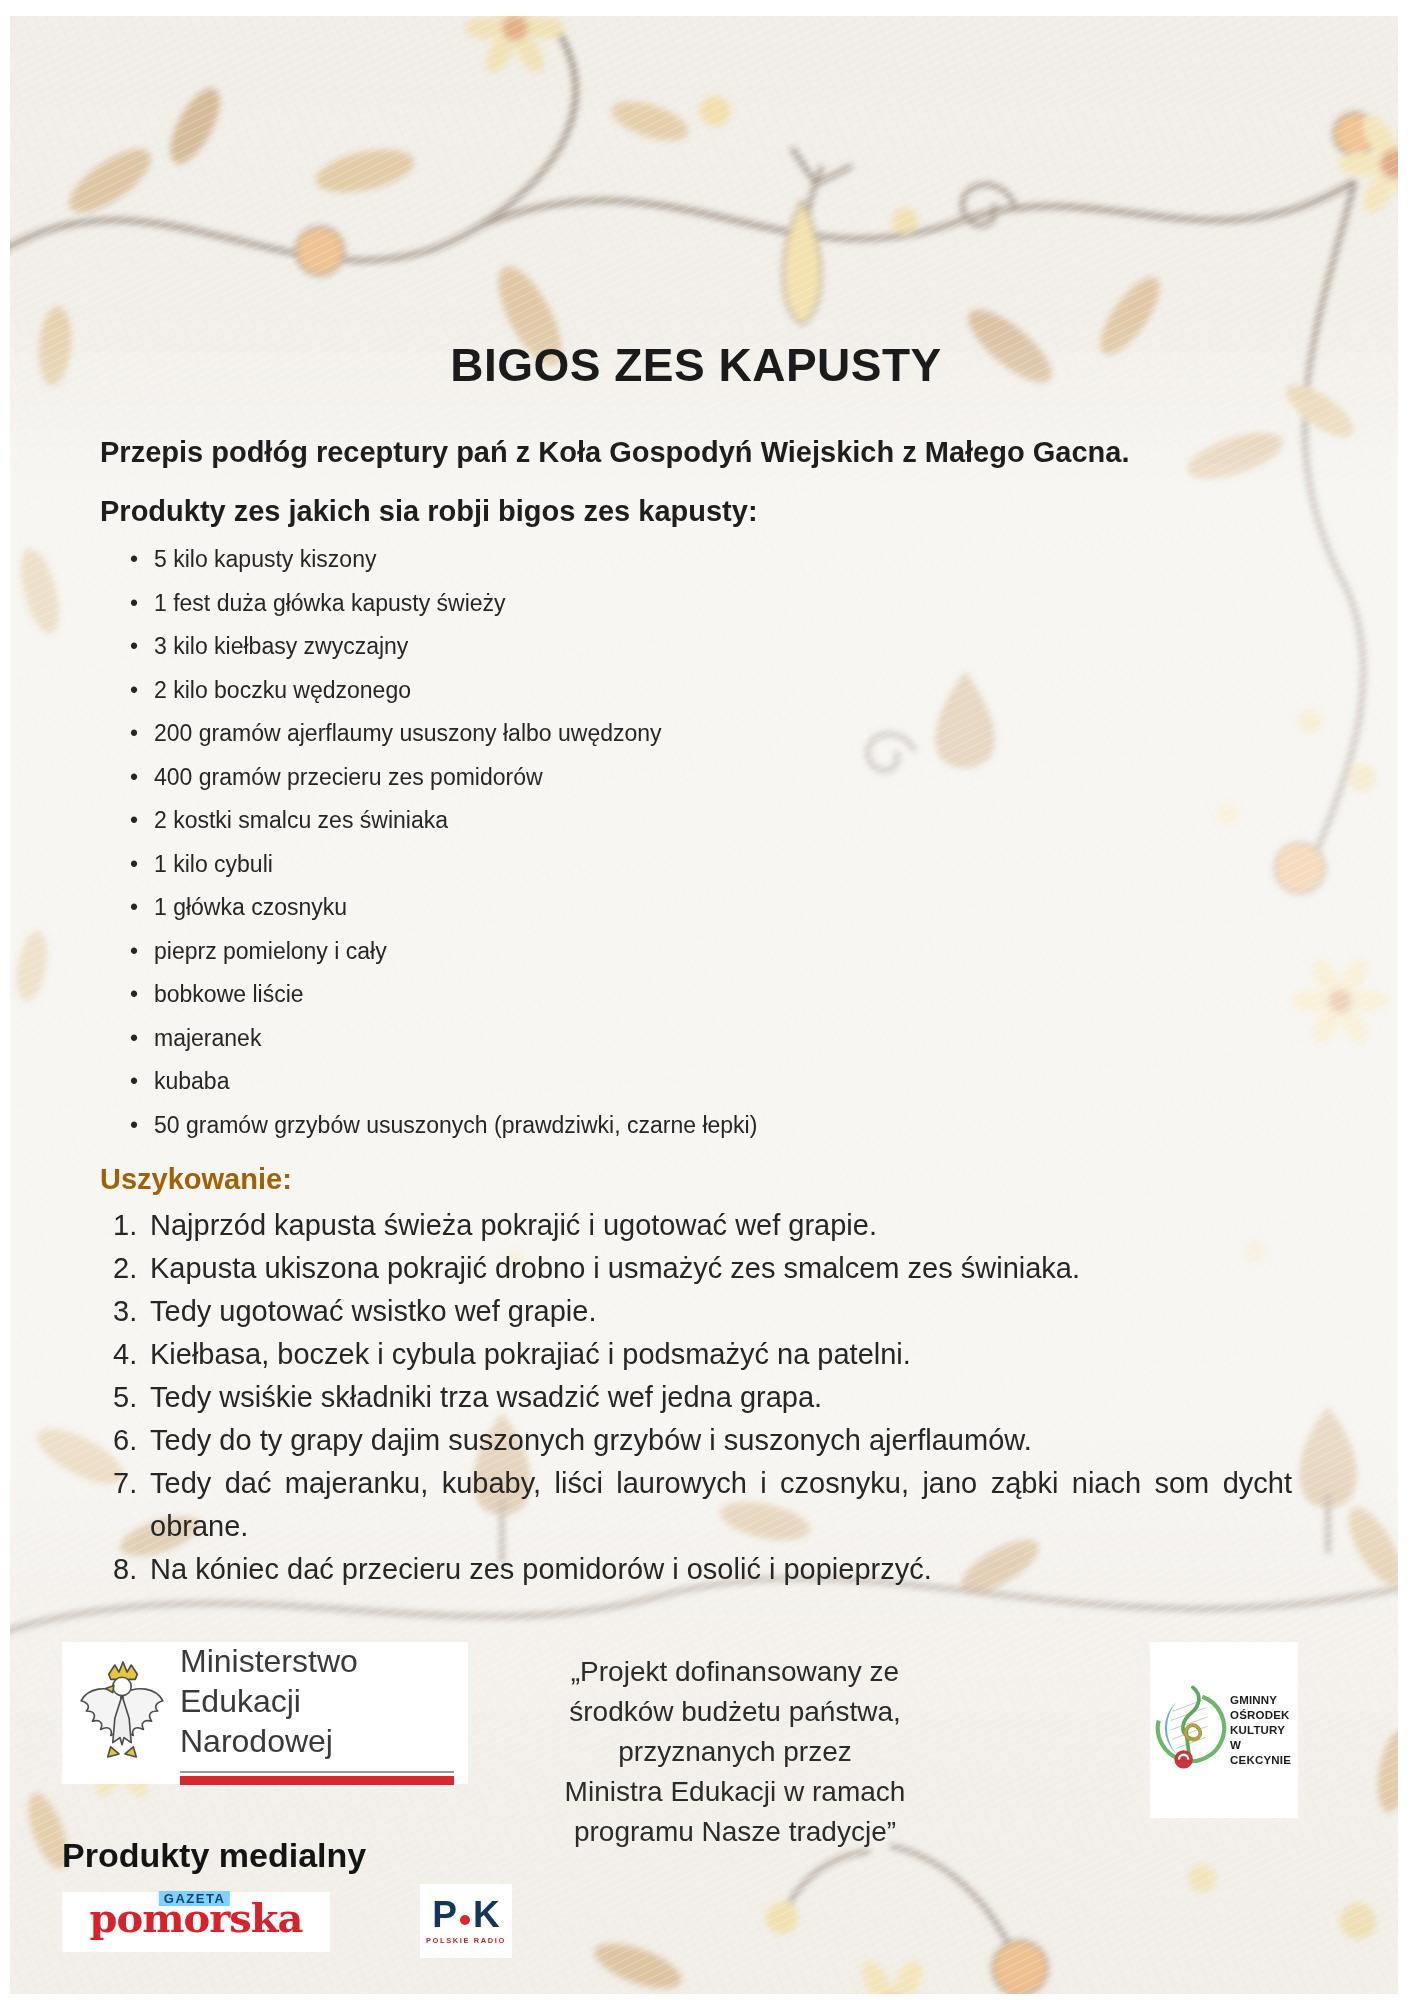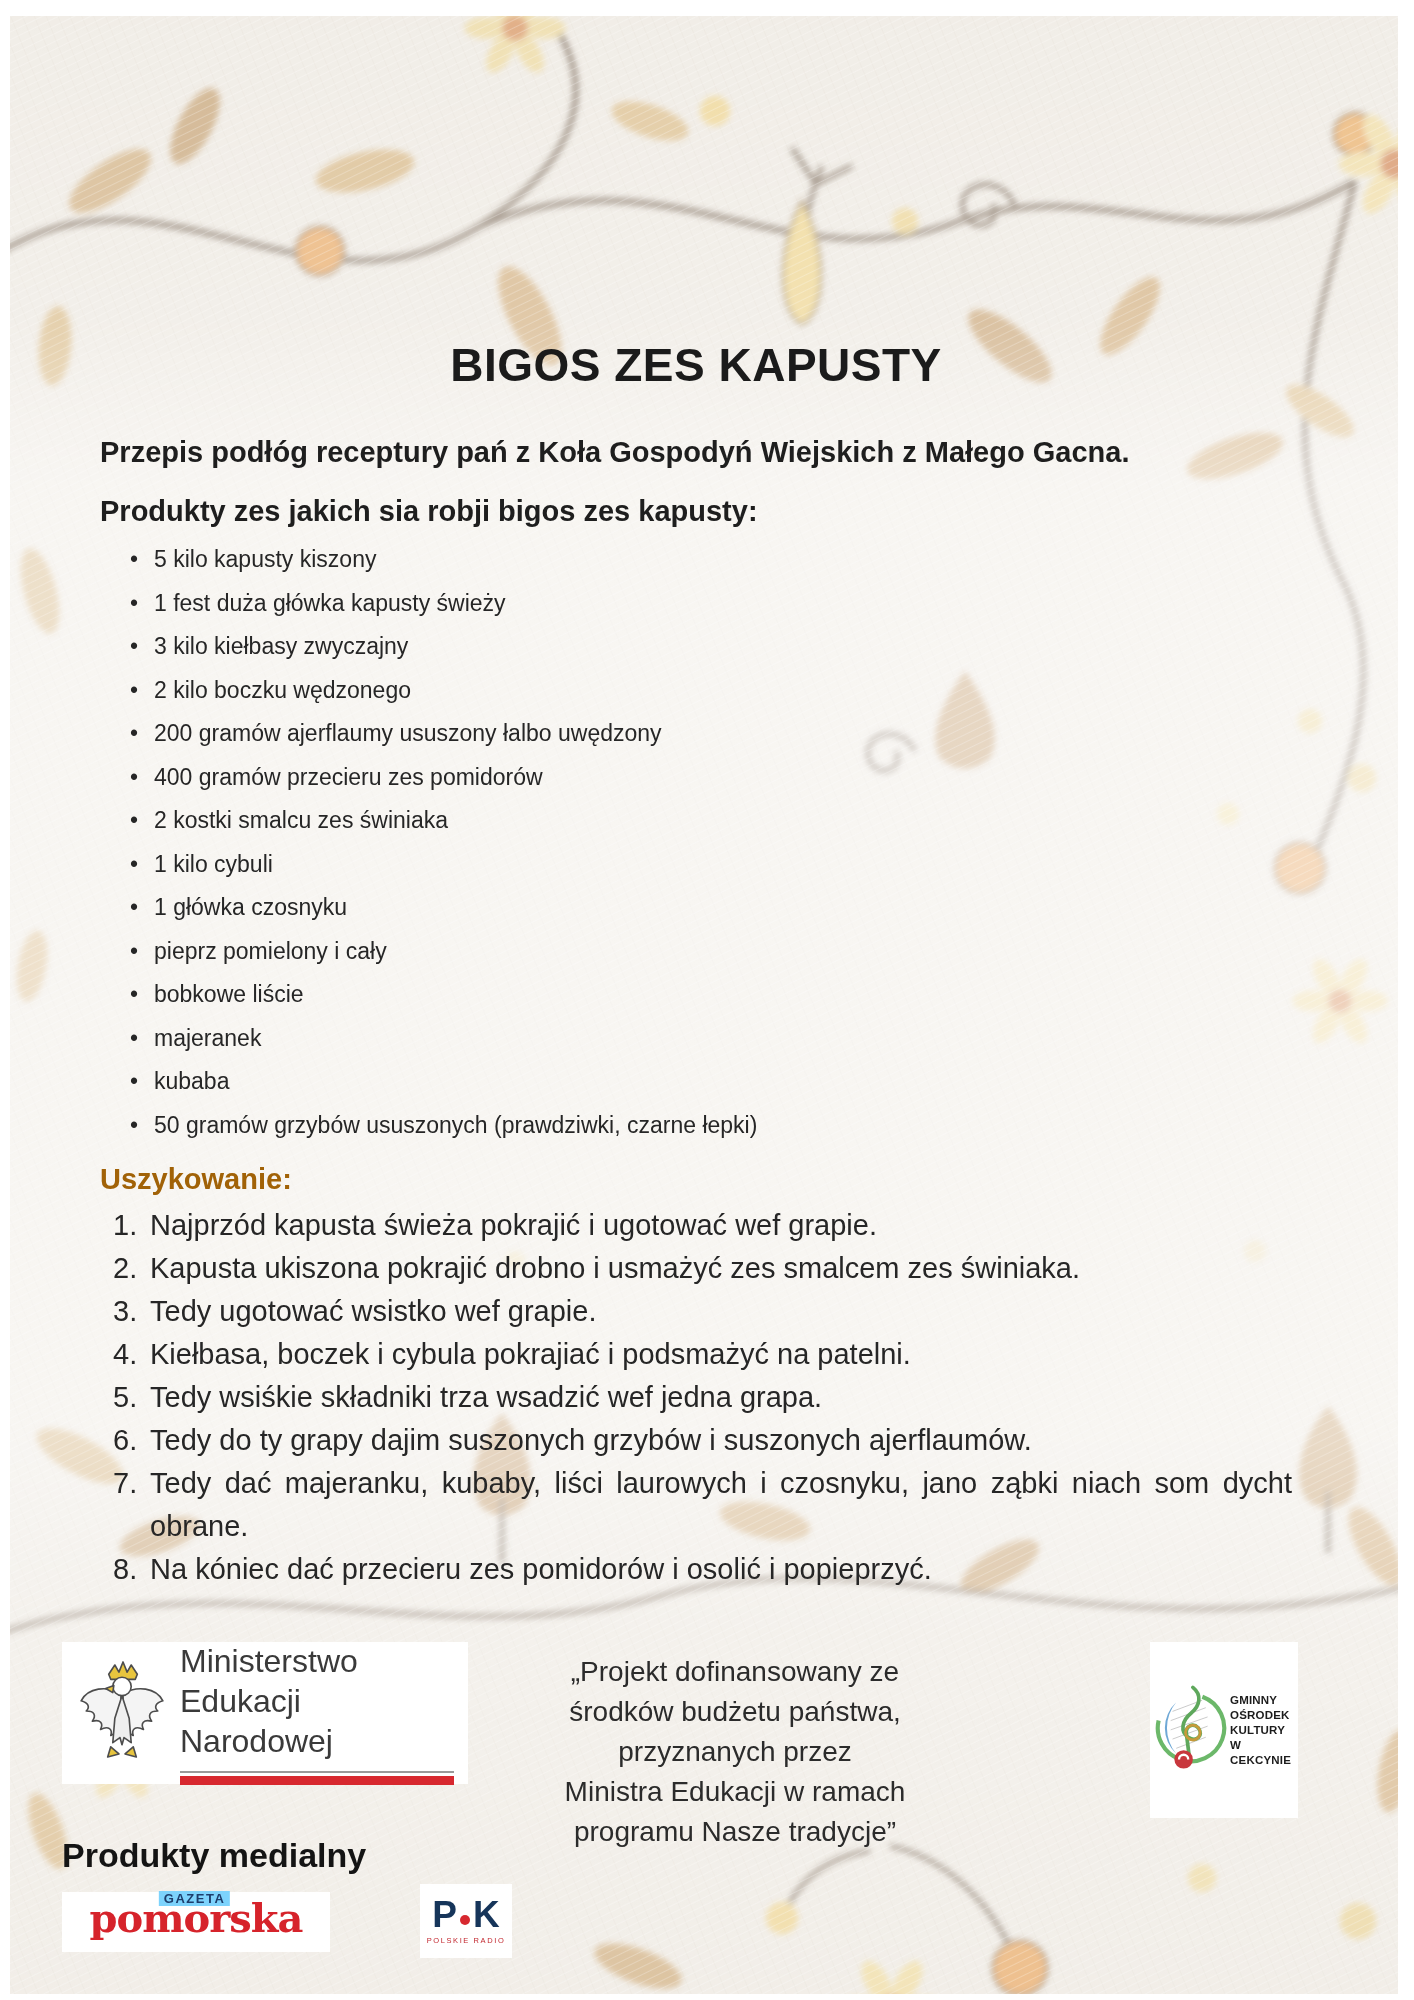--- a/index.html
+++ b/index.html
@@ -35,21 +35,21 @@
 
   .patronat{position:absolute; left:62px; top:1836px; font-size:34px; font-weight:700; color:#141414;}
 
   .pomorska-box{position:absolute; left:62px; top:1892px; width:268px; height:60px; background:#ffffff;}
   .pomorska-name{font-family:"DejaVu Serif", serif; font-weight:700; font-size:40px; color:#d6232b; letter-spacing:-1px; line-height:52px; text-align:center;}
   .pomorska-kicker{position:absolute; left:50%; top:-1px; transform:translateX(-52%); background:#7dd3fc; padding:0 5px; font-size:13px; font-weight:700; color:#1d3d6b; letter-spacing:1.5px;}
 
   .pik-box{position:absolute; left:420px; top:1884px; width:92px; height:74px; background:#ffffff; display:flex; flex-direction:column; align-items:center; justify-content:center;}
   .pik-name{display:flex; align-items:center; gap:3px; font-weight:700; font-size:37px; color:#16355a; line-height:36px;}
   .pik-dot{width:10px; height:10px; border-radius:50%; background:#d7282f; margin-top:10px;}
-  .pik-sub{font-size:7.5px; font-weight:400; color:#c2272e; letter-spacing:1.6px; margin-top:3px;}
+  .pik-sub{font-size:7.5px; font-weight:700; color:#c2272e; letter-spacing:1.6px; margin-top:3px;}
 </style>
 </head>
 <body>
 
 <div class="page">
 
   <svg class="bg" viewBox="0 0 1388 1978" preserveAspectRatio="none">
     <defs>
       <filter id="soft" x="-30%" y="-30%" width="160%" height="160%">
           <feGaussianBlur stdDeviation="3"></feGaussianBlur>

